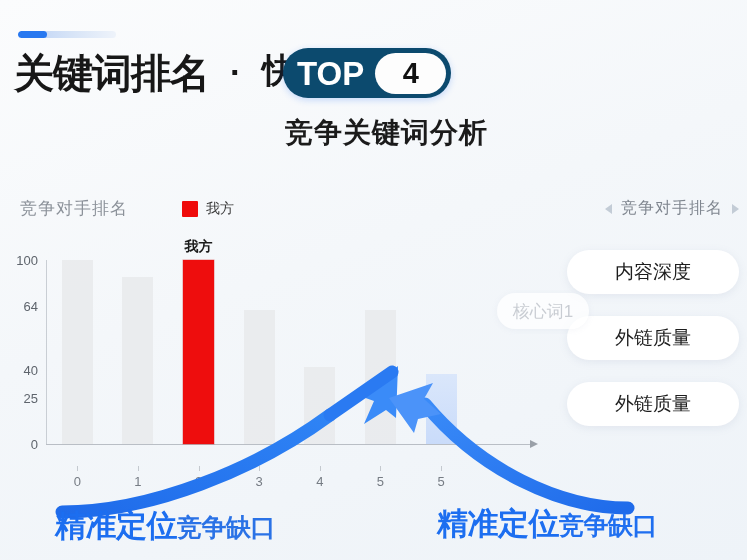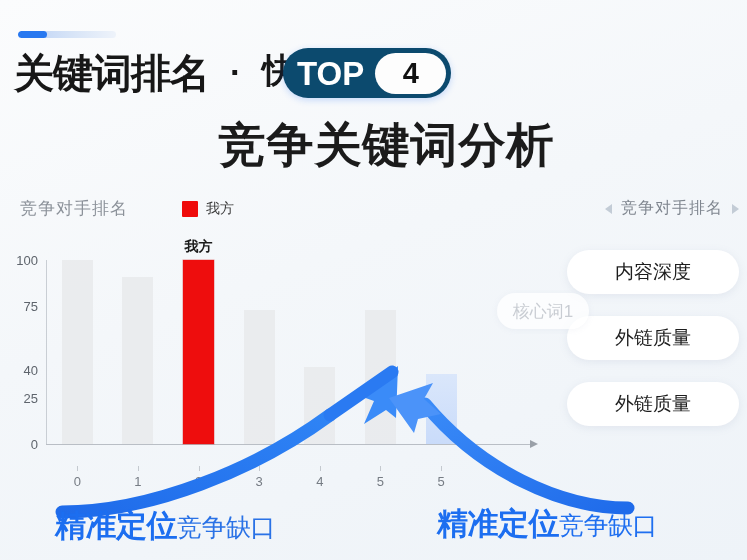--- a/index.html
+++ b/index.html
@@ -91,21 +91,21 @@
     font-size: 29px;
     font-weight: 700;
     line-height: 1;
   }
 
   
   .subtitle {
     position: absolute;
     left: 0; right: 0; top: 114px;
     text-align: center;
-    font-size: 47px;
+    font-size: 28px;
     font-weight: 700;
     color: #1b1b1b;
     letter-spacing: 1px;
     padding-left: 26px;
   }
 
   
   .legend-row {
     position: absolute;
     left: 20px; top: 197px;
@@ -286,21 +286,21 @@
   .callout-left { left: 55px; top: 505px; }
   .callout-right { left: 437px; top: 503px; }
   .callout .c-strong {
     font-size: 31px;
     font-weight: 700;
     color: #1c6ef0;
     letter-spacing: -0.5px;
   }
   .callout .c-weak {
     font-size: 25px;
-    font-weight: 400;
+    font-weight: 700;
     color: #2a72e6;
     letter-spacing: -0.5px;
   }
   .callout-right .c-weak { color: #1f6ff0; }
 </style>
 </head>
 <body>
 
 <div class="progress-track">
   <div class="progress-fill" style="width: 30%;"></div>
@@ -345,21 +345,21 @@
   </div>
 </div>
 
 <div class="ghost-pill">
   <span>核心词1</span>
 </div>
 
 <div class="chart">
   <div class="y-axis-labels">
       <div class="y-tick" style="top: 22px;">100</div>
-      <div class="y-tick" style="top: 68px;">75</div>
+      <div class="y-tick" style="top: 68px;">64</div>
       <div class="y-tick" style="top: 132.4px;">40</div>
       <div class="y-tick" style="top: 160px;">25</div>
       <div class="y-tick" style="top: 206px;">0</div>
     </div>
   <div class="axis-line-y"></div>
   <div class="axis-line-x"></div>
   <div class="axis-arrow"></div>
   <div class="plot">
       <div class="bar" style="left: 14.8125px; width: 31px; height: 184px;"></div>
       <div class="x-tick-mark" style="left: 30.3125px;"></div>

